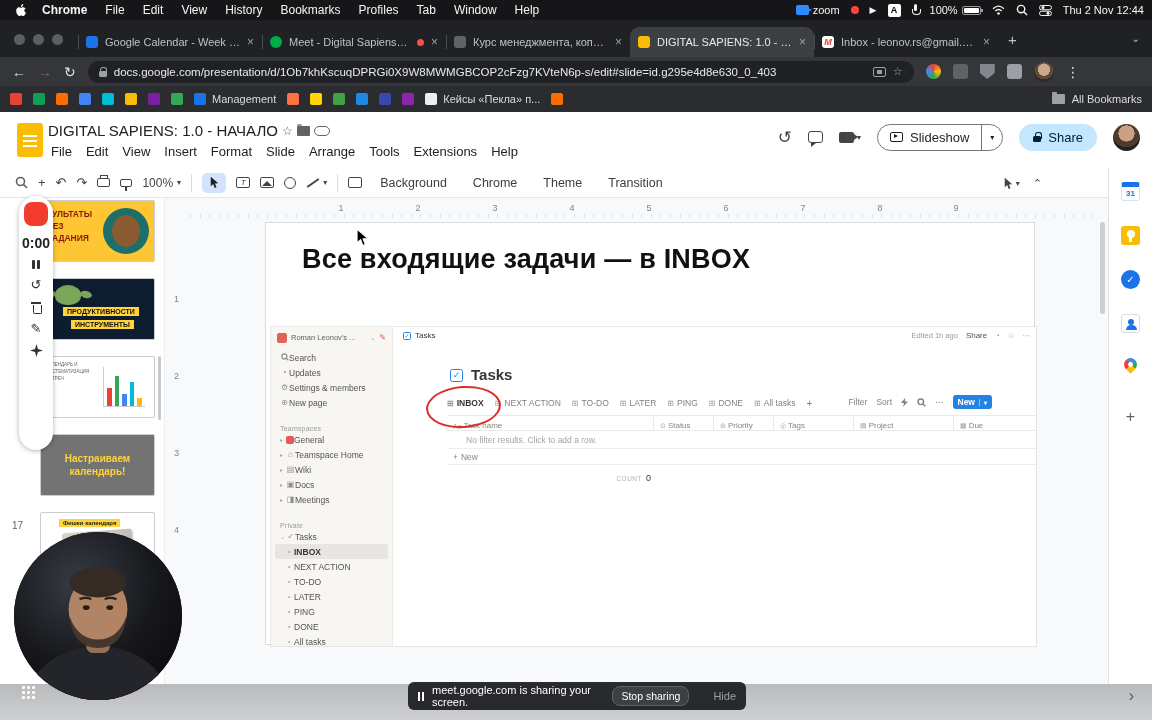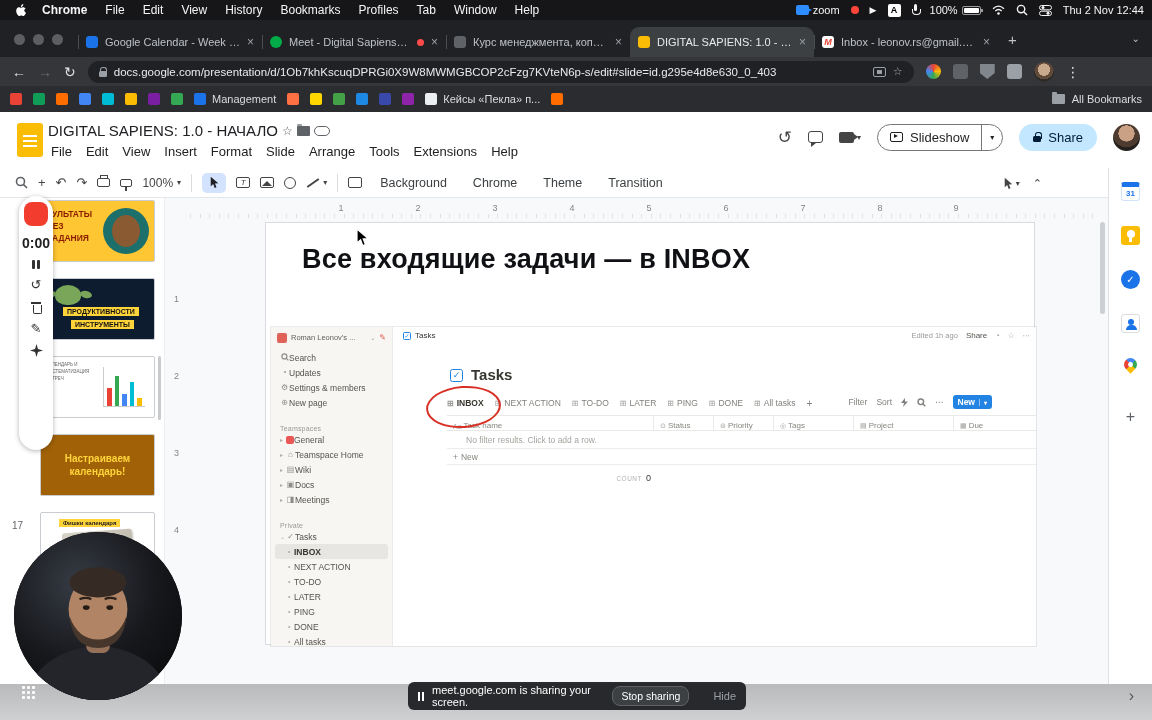--- a/index.html
+++ b/index.html
@@ -137,21 +137,21 @@
 .sp-maps:after{content:"";position:absolute;left:4px;top:4px;width:5px;height:5px;border-radius:50%;background:#fff}
 .sp-plus{font-size:16px;color:#5f6368;margin-top:12px}
 
 
 #canvas{position:absolute;left:165px;top:198px;right:44px;bottom:36px;background:#f8f9fa;z-index:1}
 #filmstrip{position:absolute;left:0;top:198px;width:165px;bottom:36px;background:#fff;border-right:1px solid #eceef0;z-index:2}
 .thumb{position:absolute;left:40px;width:115px;height:62px;border:1px solid #c9cdd2;border-radius:2px;overflow:hidden;background:#fff}
 #th1{top:2px;background:#ffc633}
 #th2{top:80px;background:#0e1c30}
 #th3{top:158px}
-#th4{top:236px;background:#a16207}
+#th4{top:236px;background:#737373}
 #th5{top:314px}
 .t1-bird{position:absolute;right:5px;top:7px;width:46px;height:46px;border-radius:50%;background:#1d6f6b}
 .t1-bird:after{content:"";position:absolute;left:9px;top:7px;width:28px;height:32px;border-radius:50%;background:#8a5a33}
 .t1-txt{position:absolute;left:6px;top:8px;font-size:8.5px;font-weight:800;color:#8b1a00;line-height:1.4}
 .t1-txt span{display:block}
 .t2-g{position:absolute;left:14px;top:6px;width:26px;height:20px;background:#7aa65a;border-radius:50% 50% 45% 45%}
 .t2-g:before,.t2-g:after{content:"";position:absolute;top:6px;width:12px;height:7px;background:#7aa65a;border-radius:50%}
 .t2-g:before{left:-11px;transform:rotate(-12deg)}
 .t2-g:after{right:-11px;transform:rotate(12deg)}
 .t2-s{position:absolute;background:#ffd43b;color:#111;font-size:7px;font-weight:800;padding:1px 4px;white-space:nowrap}

